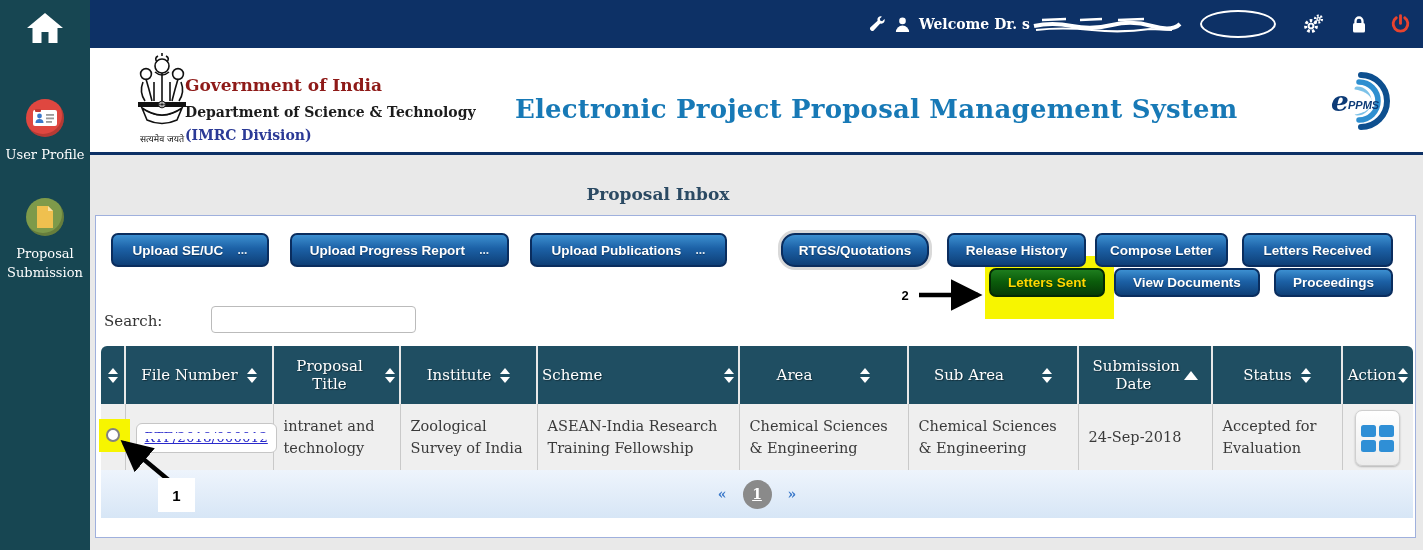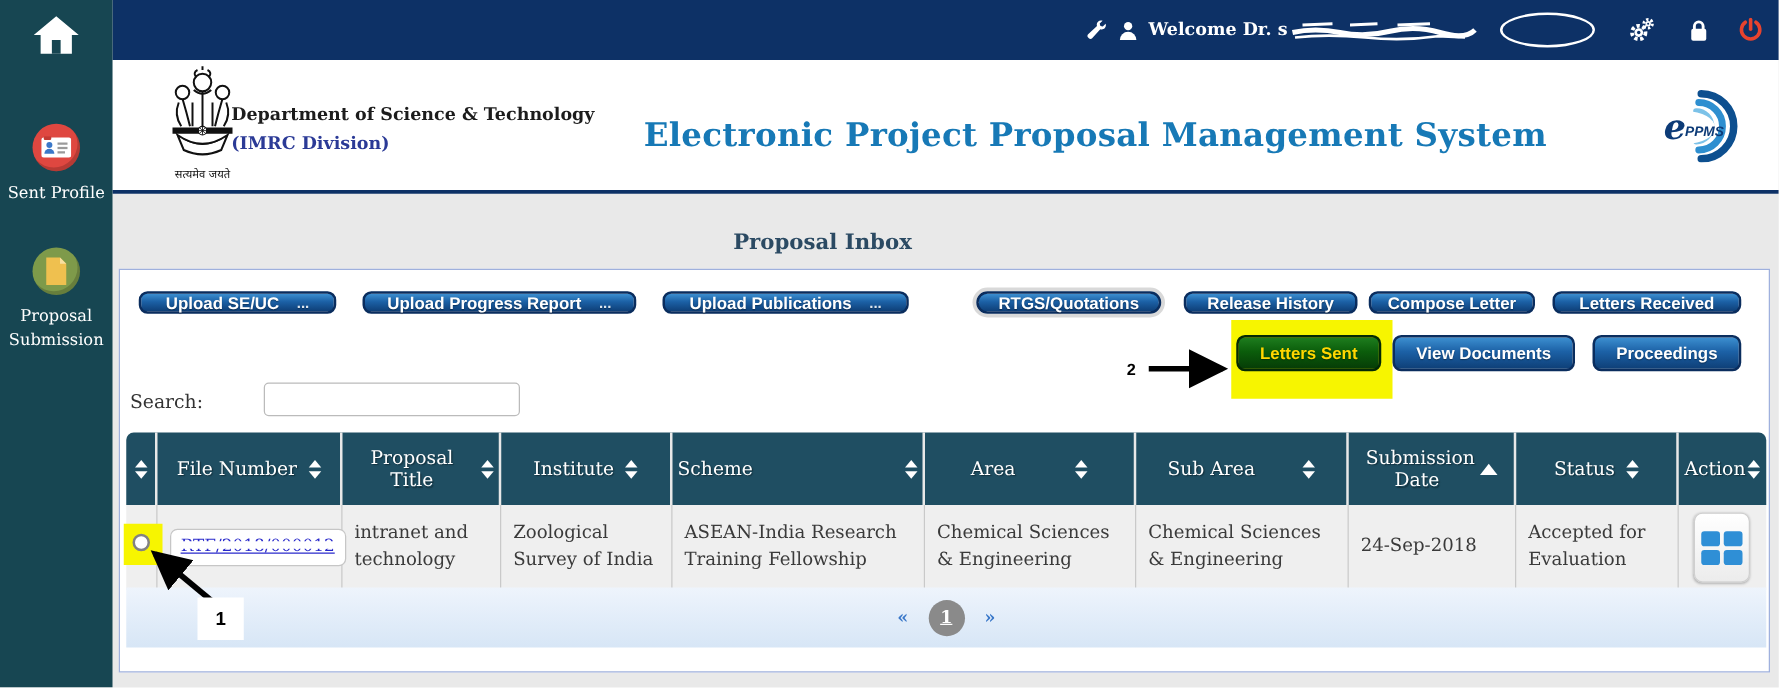--- a/index.html
+++ b/index.html
@@ -35,21 +35,21 @@
   .app-title { position:absolute; left:425px; top:46px; font-size:26px; font-weight:bold; color:#1779b6; letter-spacing:.2px; }
   .eppms { position:absolute; right:26px; top:24px; }
 
   
   .page-heading { position:absolute; left:90px; top:184px; width:1136px; text-align:center; font-size:17px; font-weight:bold; color:#2b4a63; z-index:3; }
 
   
   .panel { position:absolute; left:95px; top:215px; width:1321px; height:323px; background:#fff; border:1px solid #9fb0dd; z-index:3; }
   .yellow-hl { position:absolute; left:889px; top:40px; width:129px; height:63px; background:#f7f500; z-index:1; }
 
-  .btn { position:absolute; height:18px; border:2px solid #0a2d5e; border-radius:7px;
+  .btn { position:absolute; height:34px; border:2px solid #0a2d5e; border-radius:7px;
          background:linear-gradient(180deg,#3c8fd0 0%,#1c61a6 45%,#0e3f77 100%);
          color:#fff; font-family:"Liberation Sans", sans-serif; font-weight:bold; font-size:13.5px;
          display:flex; align-items:center; justify-content:center; cursor:pointer; z-index:2;
          text-shadow:0 1px 1px rgba(0,0,0,.4); }
   .btn .suffix { font-weight:bold; margin-left:14px; opacity:.85; font-size:12px; }
   .btn-ring { box-shadow:0 0 0 3px #d9d9d9;border-radius:14px; }
   .btn-green { background:linear-gradient(180deg,#1e7d1e 0%,#0b5d0b 45%,#063c06 100%); border-color:#042a04; color:#ffd700; }
 
   .search-label { position:absolute; left:8px; top:96px; font-size:15px; color:#333; }
   .search-input { position:absolute; left:115px; top:90px; width:205px; height:27px; border:1px solid #bbb; border-radius:4px; background:#fff; font-size:14px; padding:0 6px; }
@@ -166,20 +166,21 @@
             <line x1="25.9" y1="52.5" x2="32.1" y2="52.5"></line>
           <line x1="26.8" y1="50.3" x2="31.2" y2="54.7"></line>
             <line x1="31.2" y1="50.3" x2="26.8" y2="54.7"></line>
         </g>
         <path d="M9 56 Q29 70 49 56 L44 68 Q29 75 14 68 Z" fill="none" stroke="#111" stroke-width="1.6"></path>
         <path d="M14 59 q15 9 30 0" stroke="#111" stroke-width="1" fill="none"></path>
       </svg>
       <div class="motto">सत्यमेव जयते</div>
     </div>
     <div class="orgblock">
+      <div class="org">Government of India</div>
       <div class="dept">Department of Science &amp; Technology</div>
       <div class="division">(IMRC Division)</div>
     </div>
     <div class="app-title">Electronic Project Proposal Management System</div>
     <div class="eppms">
       <svg width="74" height="58" viewBox="0 0 74 58">
         <path d="M38 3 A26 26 0 0 1 38 55" stroke="#0d4f8f" stroke-width="6" fill="none" stroke-linecap="round"></path>
         <path d="M36 10 A19 19 0 0 1 36 48" stroke="#2e8fd0" stroke-width="5.5" fill="none" stroke-linecap="round"></path>
         <path d="M34 17 A12 12 0 0 1 34 41" stroke="#7cc2e8" stroke-width="5" fill="none" stroke-linecap="round"></path>
         <ellipse cx="26" cy="30" rx="23" ry="13" fill="#fff"></ellipse>
@@ -201,21 +202,21 @@
         <svg width="24" height="18" viewBox="0 0 24 18">
             <rect x="0" y="1" width="24" height="16" rx="2" fill="#fff"></rect>
             <rect x="2" y="0" width="6" height="3" rx="1" fill="#c23a33"></rect>
             <circle cx="6.5" cy="7" r="2.4" fill="#3a78c9"></circle>
             <path d="M2.5 14 a4 4 0 0 1 8 0z" fill="#3a78c9"></path>
             <rect x="13" y="5" width="8" height="1.8" fill="#9a9a9a"></rect>
             <rect x="13" y="8.5" width="8" height="1.8" fill="#9a9a9a"></rect>
             <rect x="13" y="12" width="6" height="1.8" fill="#9a9a9a"></rect>
           </svg>
       </span>
-      <div class="lbl">Sent Profile</div>
+      <div class="lbl">User Profile</div>
     </div>
     <div class="side-item" style="top:198px;">
       <span class="circ circ-green">
         <svg width="20" height="24" viewBox="0 0 20 24">
             <path d="M2 1 H13 L18 6 V23 H2 Z" fill="#efc04f"></path>
             <path d="M13 1 L18 6 H13 Z" fill="#f7e0a0"></path>
           </svg>
       </span>
       <div class="lbl">Proposal Submission</div>
     </div>

